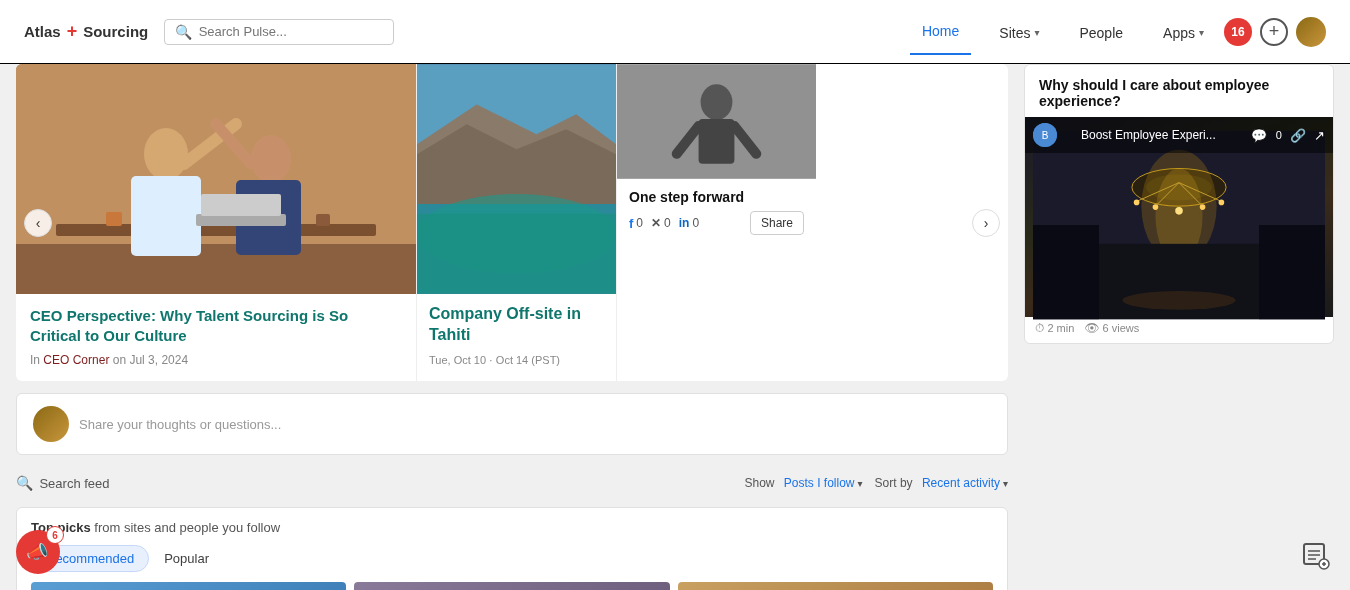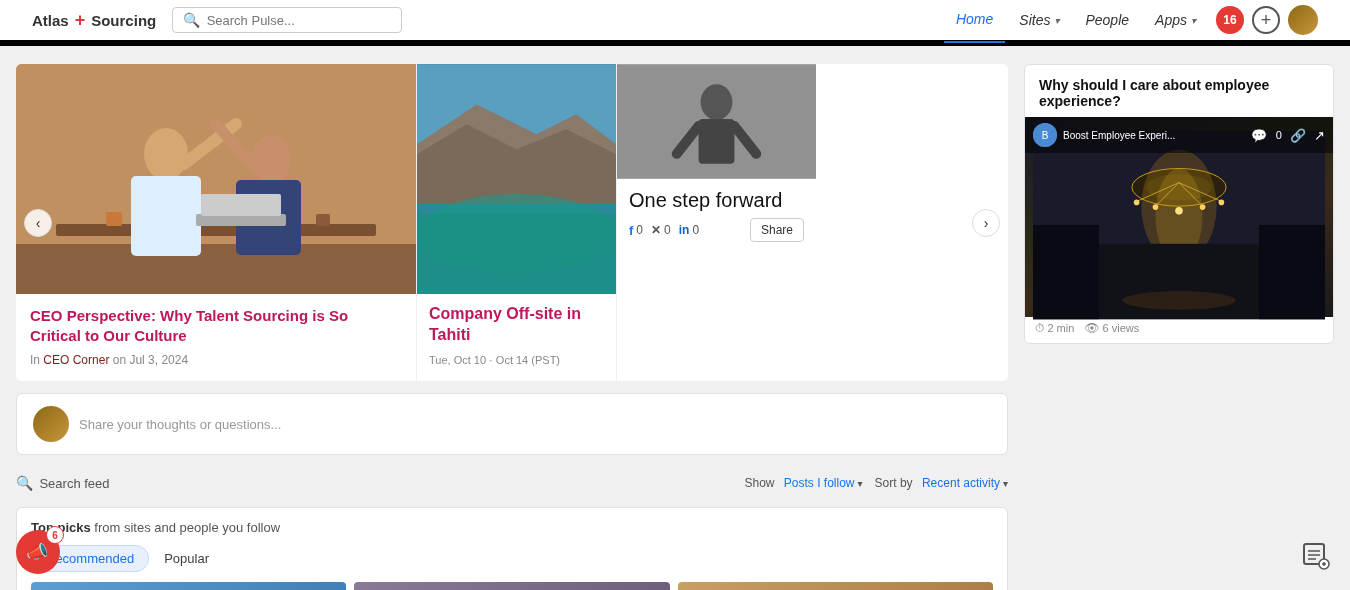--- a/index.html
+++ b/index.html
@@ -1,38 +1,38 @@
 <!DOCTYPE html>
 <html><head>
   <meta charset="utf-8">
   <style>
     * { box-sizing: border-box; margin: 0; padding: 0; }
     body { font-family: -apple-system, BlinkMacSystemFont, 'Segoe UI', sans-serif; background: #f0f0f0; min-height: 590px; overflow: hidden; }
 
     
     .header {
-      display: flex; align-items: center; height: 46px;
-      background: #fff; border-bottom: 6px solid #000000;
-      padding: 0 32px; position: fixed; top: 0; left: 0; right: 0; z-index: 100;
+      display: flex; align-items: center; height: 64px;
+      background: #fff; border-bottom: 1px solid #000000;
+      padding: 0 24px; position: fixed; top: 0; left: 0; right: 0; z-index: 100;
     }
     .logo {
       display: flex; align-items: center; gap: 6px; margin-right: 16px; cursor: pointer;
       font-weight: 700; font-size: 15px; color: #333; white-space: nowrap;
     }
     .logo-plus { color: #e53935; font-size: 18px; }
     .search-bar {
       display: flex; align-items: center; border: 1px solid #ccc; border-radius: 4px;
       padding: 4px 10px; background: #fff; width: 230px; gap: 6px;
     }
     .search-bar input {
       border: none; outline: none; font-size: 13px; width: 100%; color: #555;
     }
     .search-icon { color: #888; font-size: 14px; }
     .nav-spacer { flex: 1; }
-    .nav-links { display: flex; align-items: center; gap: 2px; font-style: italic; }
+    .nav-links { display: flex; align-items: flex-end; gap: 16px; }
     .nav-link {
       padding: 14px 12px; font-size: 14px; color: #333; cursor: pointer;
       text-decoration: none; position: relative; display: flex; align-items: center; gap: 4px;
     }
     .nav-link.active { color: #1a73e8; border-bottom: 2px solid #1a73e8; }
     .nav-chevron { font-size: 10px; color: #666; }
     .header-actions { display: flex; align-items: center; gap: 8px; margin-left: 8px; }
     .notif-badge {
       width: 28px; height: 28px; background: #e53935; border-radius: 50%;
       display: flex; align-items: center; justify-content: center;
@@ -79,33 +79,33 @@
 
     .featured-card-large {
       flex: 0 0 400px; cursor: pointer;
     }
     .card-image-mid {
       width: 100%; height: 230px;
       background: linear-gradient(180deg, #5a8aaa 0%, #3a7a9a 30%, #2a9a8a 60%, #1a8878 100%);
     }
 
     .featured-card-body { padding: 12px 14px 14px; }
-    .featured-card-title { font-size: 15px; font-weight: 600; color: #be185d; line-height: 1.3; margin-bottom: 8px; }
+    .featured-card-title { font-size: 15px; font-weight: 600; color: #0f766e; line-height: 1.3; margin-bottom: 8px; }
     .featured-card-meta { font-size: 12px; color: #888; }
     .featured-card-meta a { color: #7f1d1d; text-decoration: none; }
 
     .featured-card-mid { flex: 0 0 200px; border-left: 1px solid #eee; cursor: pointer; }
     .featured-card-mid .featured-card-body { padding: 10px 12px; }
     .featured-card-mid .featured-card-title { font-size: 16px; }
     .featured-card-mid .featured-card-meta { font-size: 11px; }
 
     .featured-card-right { flex: 0 0 200px; border-left: 1px solid #eee; cursor: pointer; }
     .featured-card-right-top { height: 115px; }
     .featured-card-right-body { padding: 10px 12px; }
-    .featured-card-right-title { font-size: 20px; font-weight: 400; color: #111; margin-bottom: 6px; }
+    .featured-card-right-title { font-size: 14px; font-weight: 700; color: #111; margin-bottom: 6px; }
     .featured-card-right-actions { display: flex; align-items: center; gap: 8px; }
     .social-btn {
       display: flex; align-items: center; gap: 3px; font-size: 12px; color: #555; cursor: pointer;
     }
     .share-btn {
       margin-left: auto; padding: 4px 10px; border: 1px solid #ccc; border-radius: 4px;
       font-size: 12px; background: #fff; cursor: pointer; color: #333;
     }
 
     
@@ -405,21 +405,21 @@
         </svg>
 
         <div style="position:absolute;top:0;left:0;right:0;display:flex;align-items:center;justify-content:space-between;padding:6px 8px;background:rgba(0,0,0,0.5);">
           <div style="display:flex;align-items:center;gap:6px;">
             <div class="video-avatar-sm">
               <svg width="24" height="24" viewBox="0 0 24 24">
                   <circle cx="12" cy="12" r="12" fill="#4a8ad4"></circle>
                   <text x="12" y="16" text-anchor="middle" font-size="10" fill="white">B</text>
                 </svg>
             </div>
-            <span style="color:#fff;font-size:10px;font-weight:500;">Boost Employee Experi...</span>
+            <span style="color:#fff;font-size:12px;font-weight:500;margin-left:18px;">Boost Employee Experi...</span>
           </div>
           <div style="display:flex;align-items:center;gap:8px;">
             <span style="color:#fff;font-size:13px;cursor:pointer;">💬</span>
             <span style="color:#fff;font-size:11px;">0</span>
             <span style="color:#fff;font-size:13px;cursor:pointer;">🔗</span>
             <span style="color:#fff;font-size:13px;cursor:pointer;">↗</span>
           </div>
         </div>
       </div>
       <div class="video-stats">

